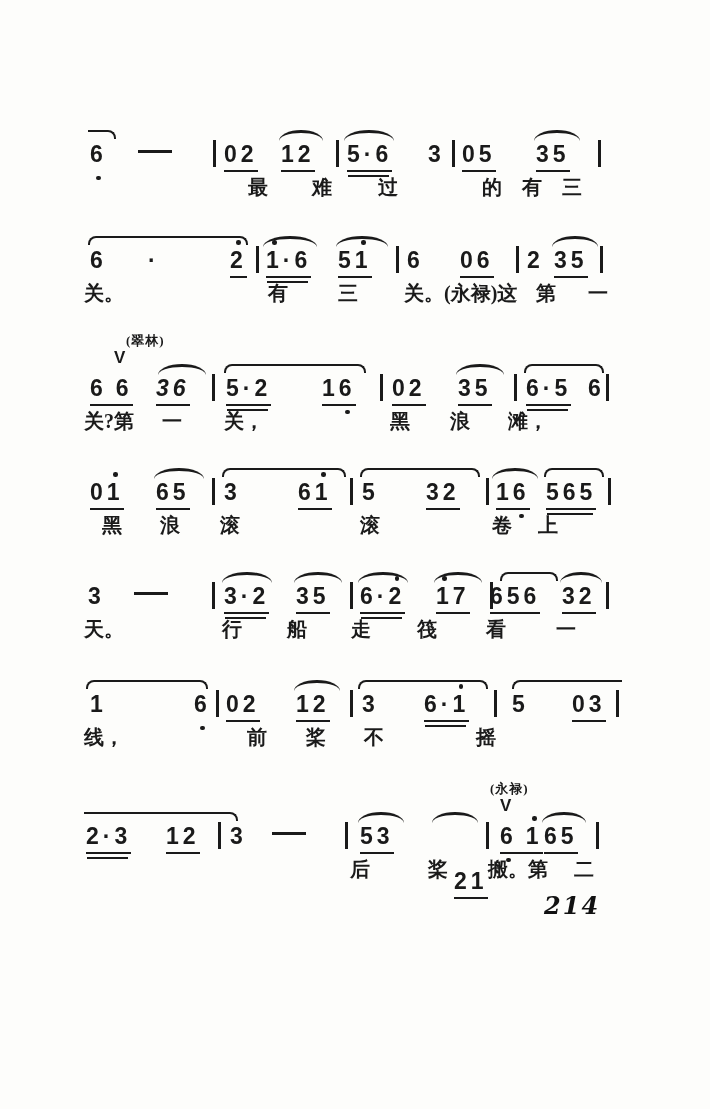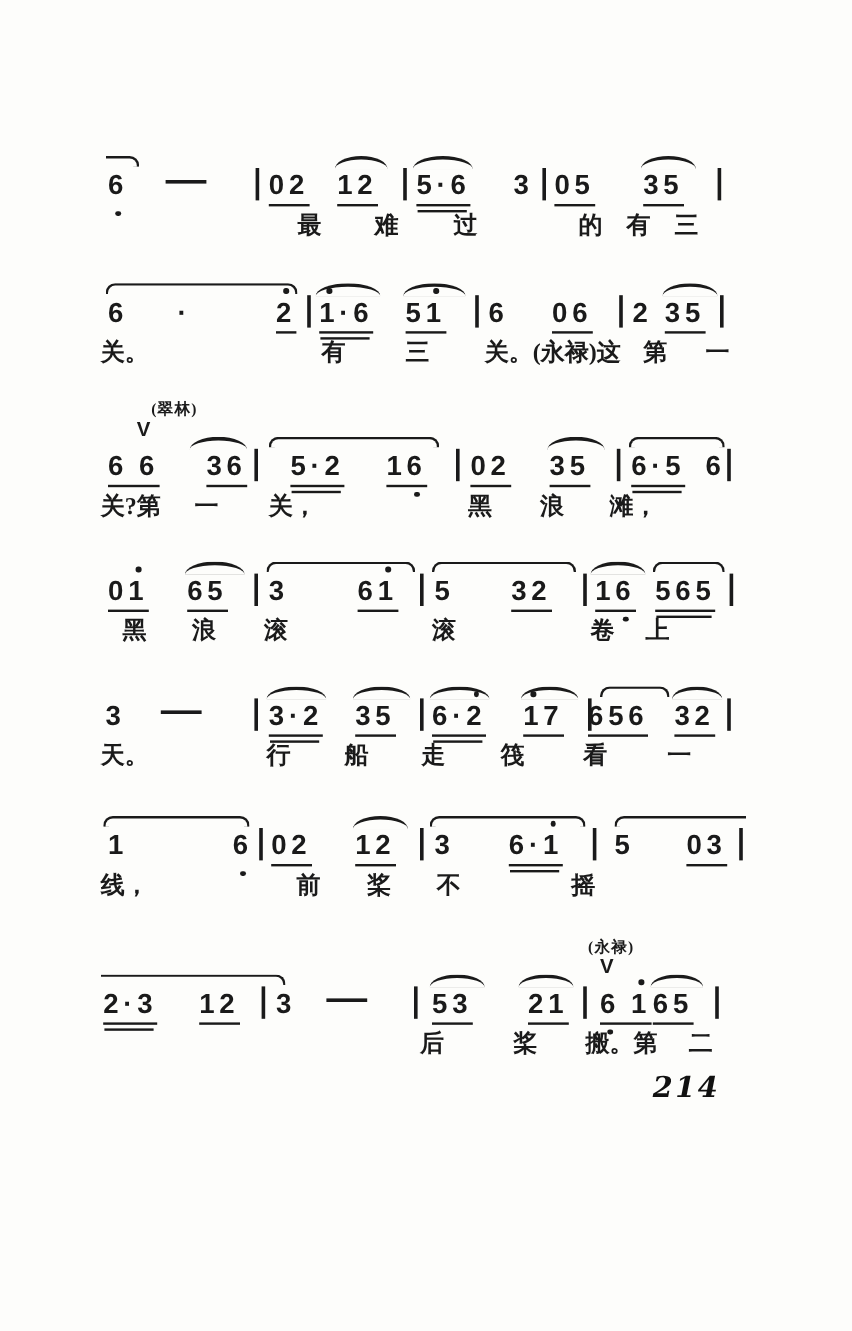--- a/index.html
+++ b/index.html
@@ -106,23 +106,23 @@
         <div class="lyric" style="left: 588px;">一</div>
       </div>
       <div class="system" style="top: 374px;">
         <div class="slur arc" style="left: 158px; width: 48px;"></div>
         <div class="slur flat" style="left: 224px; width: 142px;"></div>
         <div class="slur arc" style="left: 456px; width: 48px;"></div>
         <div class="slur flat" style="left: 524px; width: 80px;"></div>
         <div class="ann" style="left: 126px;">(翠林)</div>
         <div class="vmark" style="left: 114px;">V</div>
         <div class="tok u1" style="left: 90px;"><span class="cell">6</span><span class="gap"></span><span class="cell">6</span></div>
-        <div class="tok u1" style="left: 172px;"><span class="cell">3</span><span class="cell">6</span></div>
+        <div class="tok u1" style="left: 156px; font-style: italic;"><span class="cell">3</span><span class="cell">6</span></div>
         <div class="tok" style="left: 212px;"><span class="bar"></span></div>
-        <div class="tok u2" style="left: 226px; margin-left: 16px;"><span class="cell">5</span><span class="cell">·</span><span class="cell">2</span></div>
+        <div class="tok u2" style="left: 226px;"><span class="cell">5</span><span class="cell">·</span><span class="cell">2</span></div>
         <div class="tok u1" style="left: 322px;"><span class="cell">1</span><span class="cell db">6</span></div>
         <div class="tok" style="left: 380px;"><span class="bar"></span></div>
         <div class="tok u1" style="left: 392px;"><span class="cell">0</span><span class="cell">2</span></div>
         <div class="tok u1" style="left: 458px;"><span class="cell">3</span><span class="cell">5</span></div>
         <div class="tok" style="left: 514px;"><span class="bar"></span></div>
         <div class="tok u2" style="left: 526px;"><span class="cell">6</span><span class="cell">·</span><span class="cell">5</span></div>
         <div class="tok" style="left: 588px;"><span class="cell">6</span></div>
         <div class="tok" style="left: 606px;"><span class="bar"></span></div>
         <div class="lyric" style="left: 84px;">关?第</div>
         <div class="lyric" style="left: 162px;">一</div>
@@ -213,21 +213,21 @@
         <div class="slur arc" style="left: 542px; width: 44px;"></div>
         <div class="ann" style="left: 490px;">(永禄)</div>
         <div class="vmark" style="left: 500px;">V</div>
         <div class="tok u2" style="left: 86px;"><span class="cell">2</span><span class="cell">·</span><span class="cell">3</span></div>
         <div class="tok u1" style="left: 166px;"><span class="cell">1</span><span class="cell">2</span></div>
         <div class="tok" style="left: 218px;"><span class="bar"></span></div>
         <div class="tok" style="left: 230px;"><span class="cell">3</span></div>
         <div class="tok" style="left: 272px;"><span class="dash"></span></div>
         <div class="tok" style="left: 345px;"><span class="bar"></span></div>
         <div class="tok u1" style="left: 360px;"><span class="cell">5</span><span class="cell">3</span></div>
-        <div class="tok u1" style="left: 440px;"><span class="cell">2</span><span class="cell">1</span></div>
+        <div class="tok u1" style="left: 454px; margin-top: 45px;"><span class="cell">2</span><span class="cell">1</span></div>
         <div class="tok" style="left: 486px;"><span class="bar"></span></div>
         <div class="tok u1" style="left: 500px;"><span class="cell db">6</span><span class="gap"></span><span class="cell da">1</span></div>
         <div class="tok u1" style="left: 544px;"><span class="cell">6</span><span class="cell">5</span></div>
         <div class="tok" style="left: 596px;"><span class="bar"></span></div>
         <div class="lyric" style="left: 350px;">后</div>
         <div class="lyric" style="left: 428px;">桨</div>
         <div class="lyric" style="left: 488px;">搬。第</div>
         <div class="lyric" style="left: 574px;">二</div>
       </div>
     </div>

